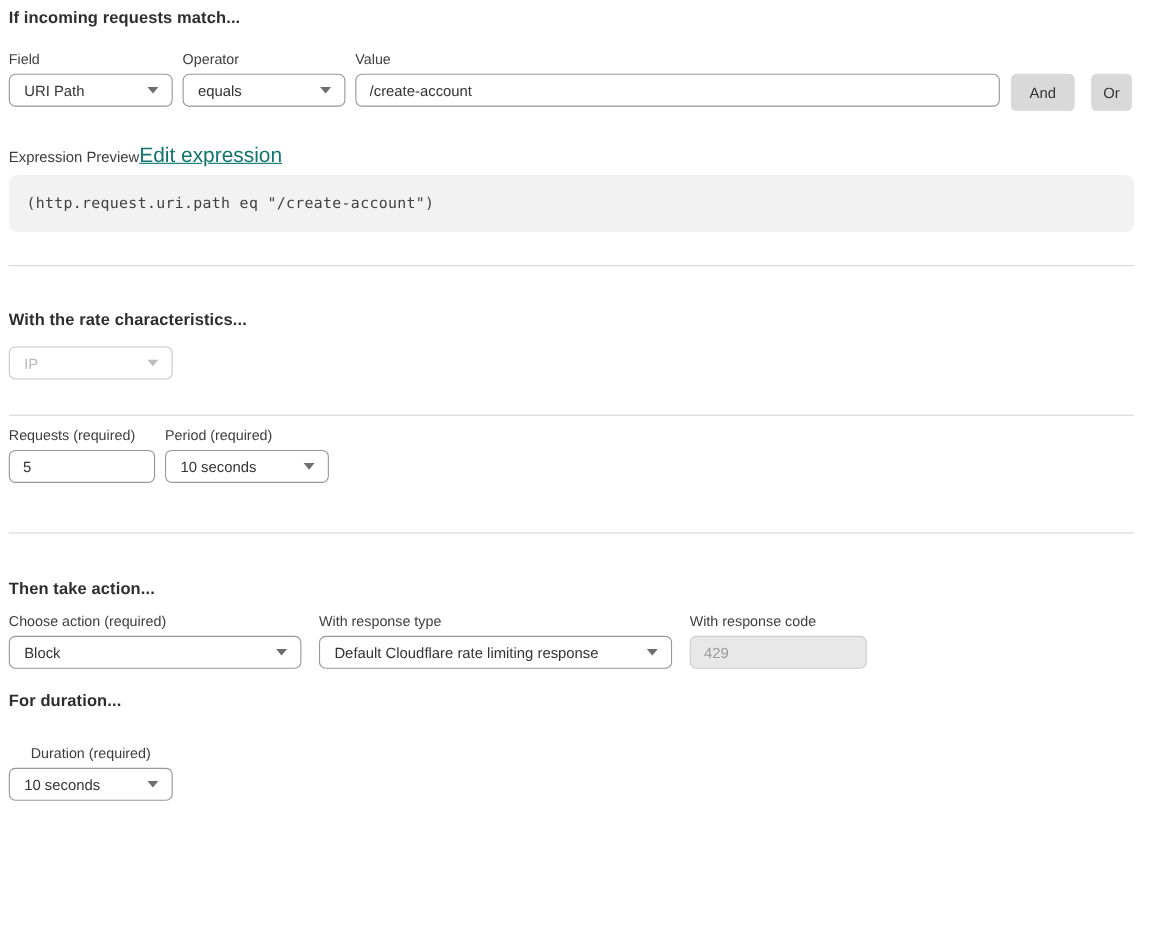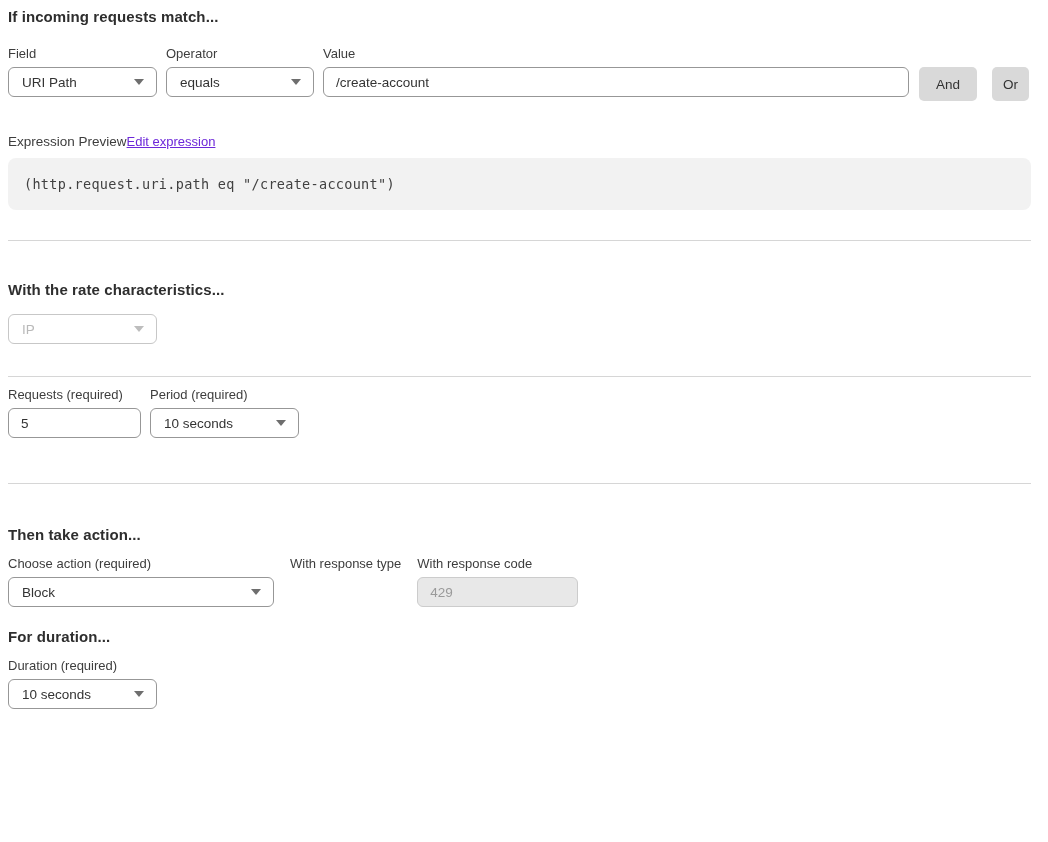--- a/index.html
+++ b/index.html
@@ -89,21 +89,21 @@
   .btn-or { width: 37px; margin-left: 15px; margin-top: 21px; }
   .row-match { margin-top: 18px; }
 
   .expression-header {
     margin-top: 32px;
     display: flex;
     justify-content: flex-start;
     align-items: baseline;
   }
   .expression-label { font-size: 13.5px; color: #3d3d3d; line-height: 18px; }
-  .edit-link { font-size: 13px; color: #6d28d9; line-height: 18px; }
+  .edit-link { font-size: 19px; color: #0f766e; line-height: 18px; }
 
   .code-block {
     margin-top: 7px;
     background: #f2f2f2;
     border-radius: 8px;
     height: 52px;
     display: flex;
     align-items: center;
     padding: 0 16px;
     font-family: "DejaVu Sans Mono", monospace;
@@ -128,21 +128,21 @@
 
   .h-action { margin-top: 40px; }
   .row-action { margin-top: 10px; }
   .w-action { width: 266px; }
   .w-resptype { width: 321px; }
   .w-respcode { width: 161px; }
   .col-resptype { margin-left: 16px !important; }
   .col-respcode { margin-left: 16px !important; }
 
   .h-duration { margin-top: 19px; }
-  .row-duration { margin-top: 10px; }
+  .row-duration { margin-top: 28px; text-align: center; }
   .w-duration { width: 149px; }
 </style>
 </head>
 <body>
 
 <div class="container">
 
   <h2 class="section-heading">If incoming requests match...</h2>
 
   <div class="form-row row-match">
@@ -210,20 +210,24 @@
   <div class="form-row row-action">
     <div class="field-col">
       <span class="field-label">Choose action (required)</span>
       <div class="select w-action">
         <span class="select-value">Block</span>
         <span class="caret"></span>
       </div>
     </div>
     <div class="field-col col-resptype">
       <span class="field-label">With response type</span>
+      <div class="select w-resptype">
+        <span class="select-value">Default Cloudflare rate limiting response</span>
+        <span class="caret"></span>
+      </div>
     </div>
     <div class="field-col col-respcode">
       <span class="field-label">With response code</span>
       <input type="text" class="text-input w-respcode" disabled="" value="429" style="">
     </div>
   </div>
 
   <h2 class="section-heading h-duration">For duration...</h2>
   <div class="form-row row-duration">
     <div class="field-col">

